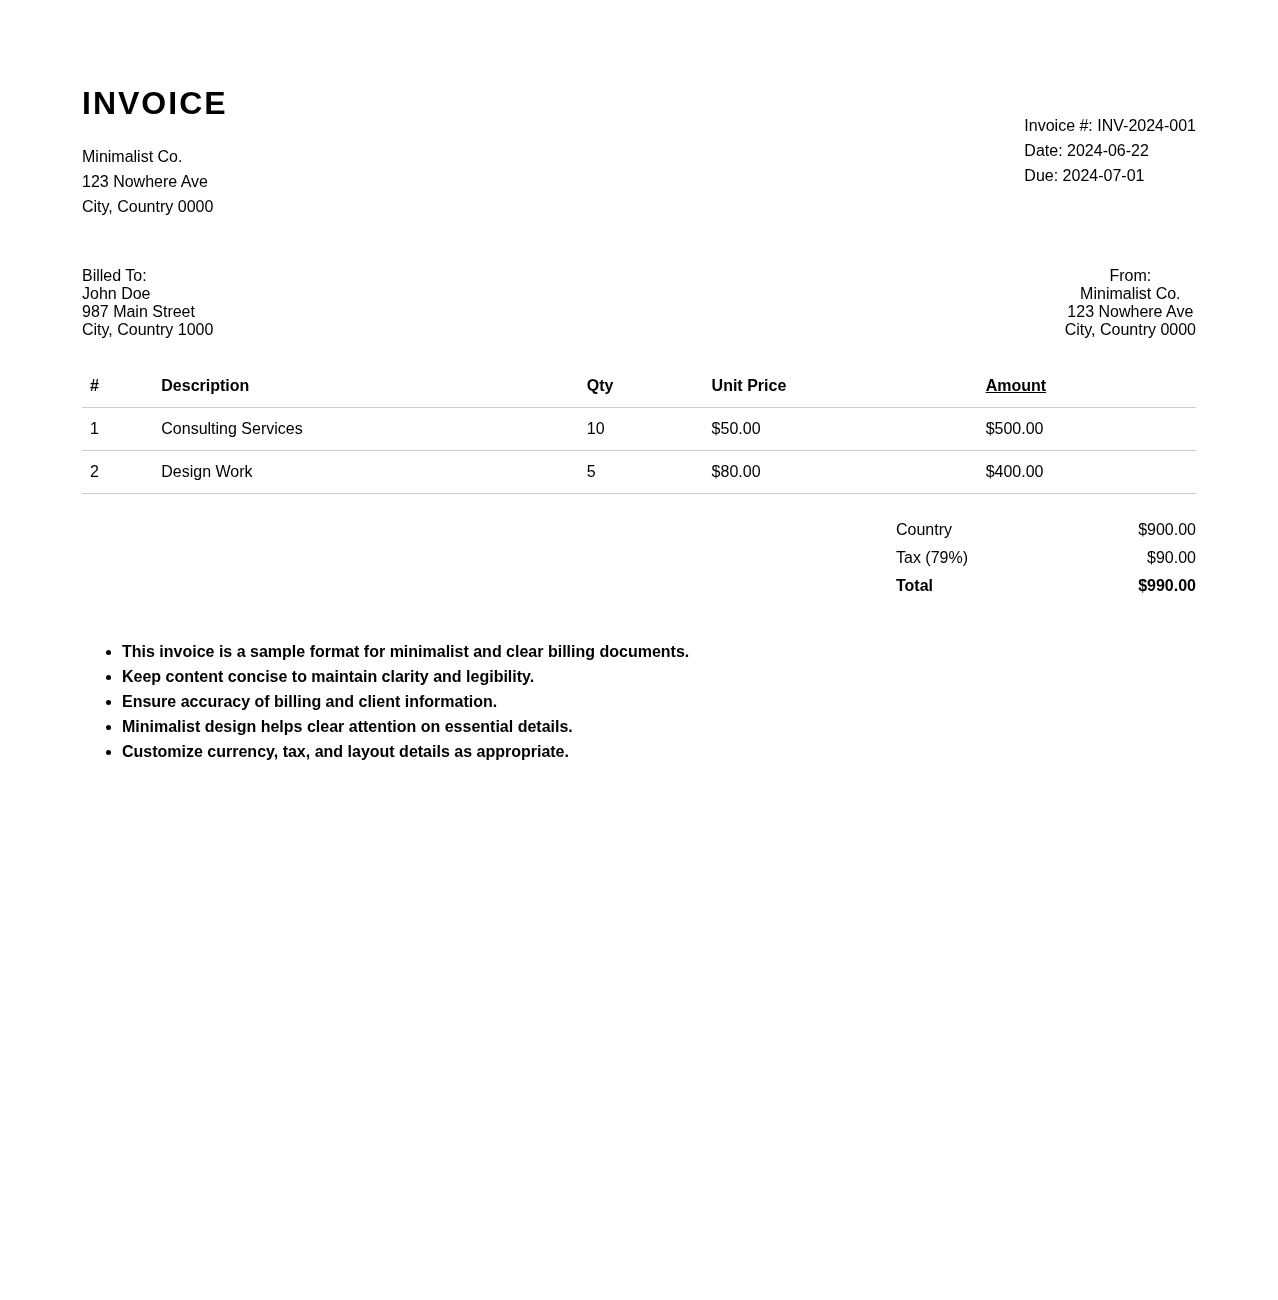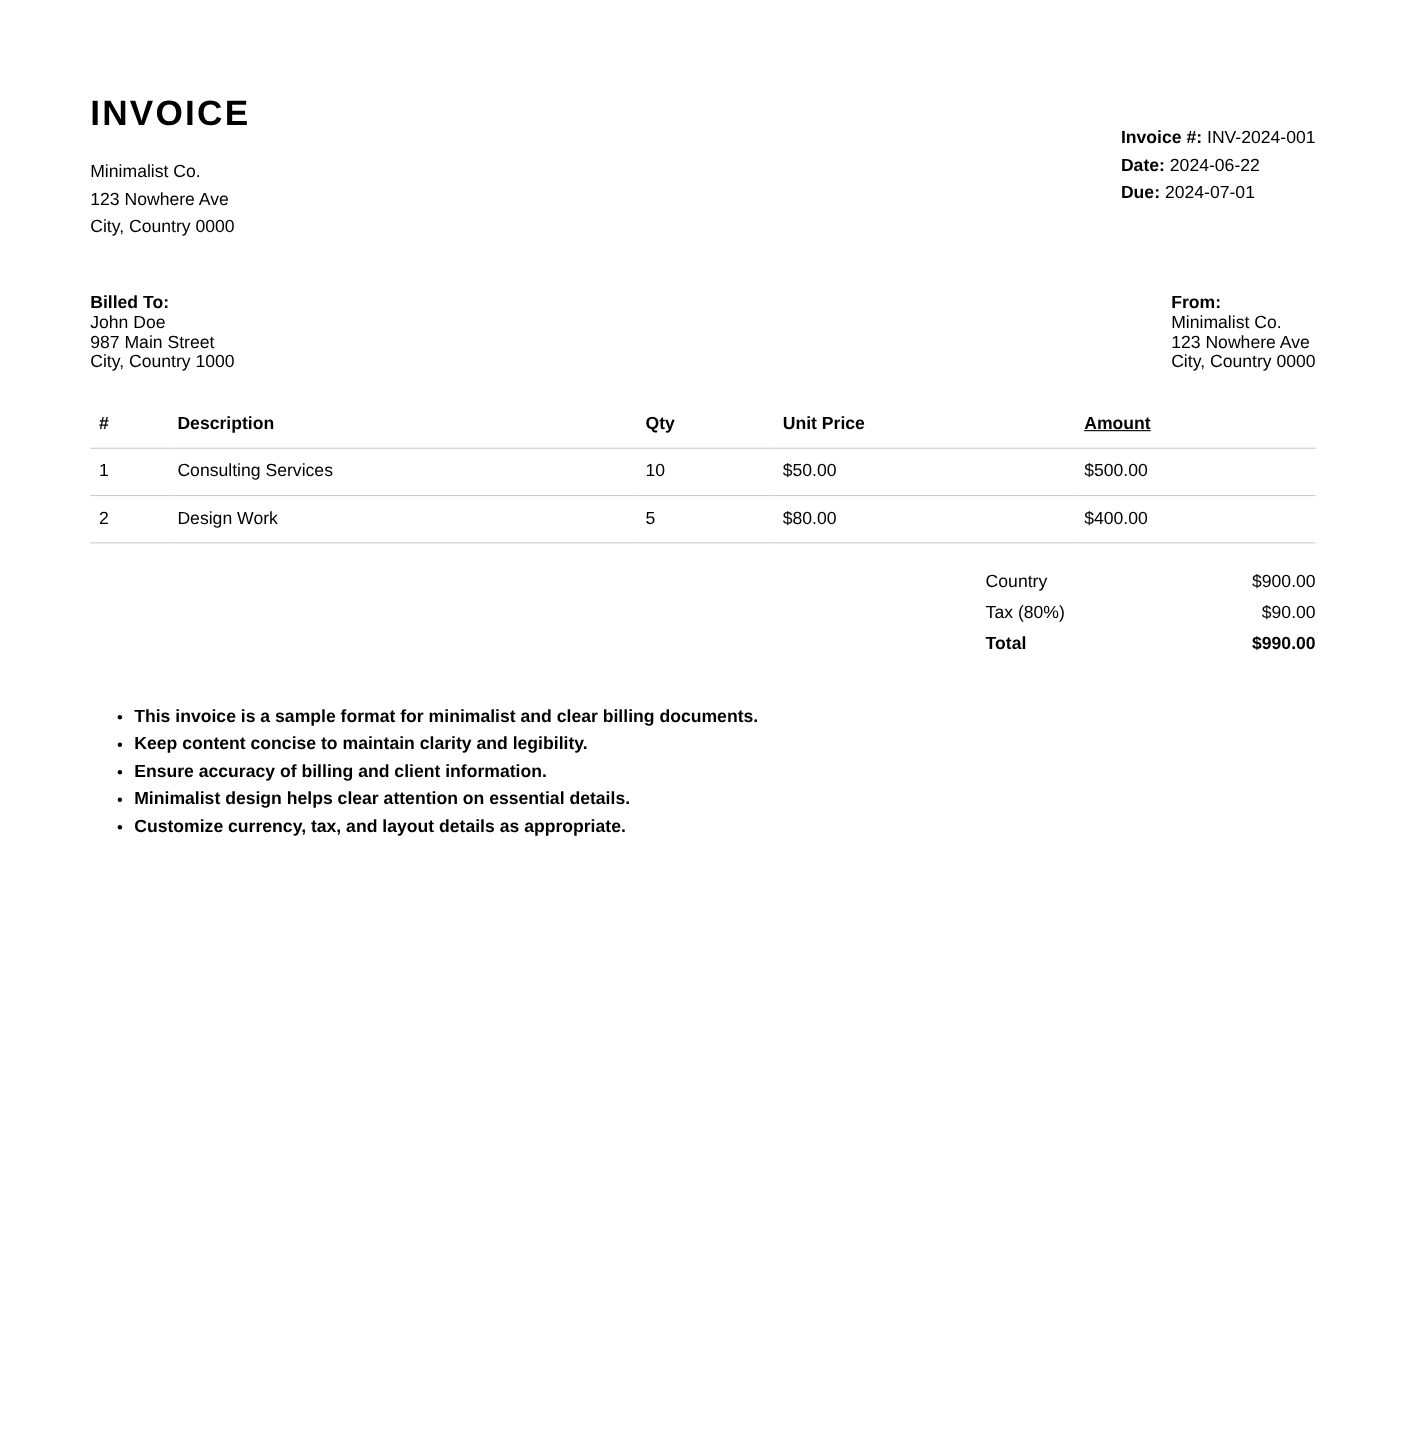--- a/index.html
+++ b/index.html
@@ -20,26 +20,26 @@
   h1.title {
     font-size: 32px;
     font-weight: bold;
     letter-spacing: 2px;
     line-height: 1.2;
     margin: 0 0 22px 0;
   }
   .company-address div { line-height: 25px; }
   .meta { margin-top: -2px; text-align: left; }
   .meta-row { line-height: 25px; }
-  .b { font-weight: bold; }
+  .b { font-weight: normal; }
 
   
   .parties { display: flex; justify-content: space-between; margin-top: 48px; }
   .party div { line-height: 18px; }
-  .party-from { text-align: left; }
+  .party-from { text-align: center; }
 
   
   table.items {
     width: 100%;
     border-collapse: collapse;
     margin-top: 26px;
     font-size: 16px;
   }
   table.items th, table.items td {
     text-align: left;
@@ -126,21 +126,21 @@
       </tr>
     </tbody>
   </table>
 
   <div class="totals">
     <div class="totals-row">
       <span>Country</span>
       <span>$900.00</span>
     </div>
     <div class="totals-row">
-      <span>Tax (80%)</span>
+      <span>Tax (79%)</span>
       <span>$90.00</span>
     </div>
     <div class="totals-row total">
       <span>Total</span>
       <span>$990.00</span>
     </div>
   </div>
 
   <ul class="notes">
     <li>This invoice is a sample format for minimalist and clear billing documents.</li>

